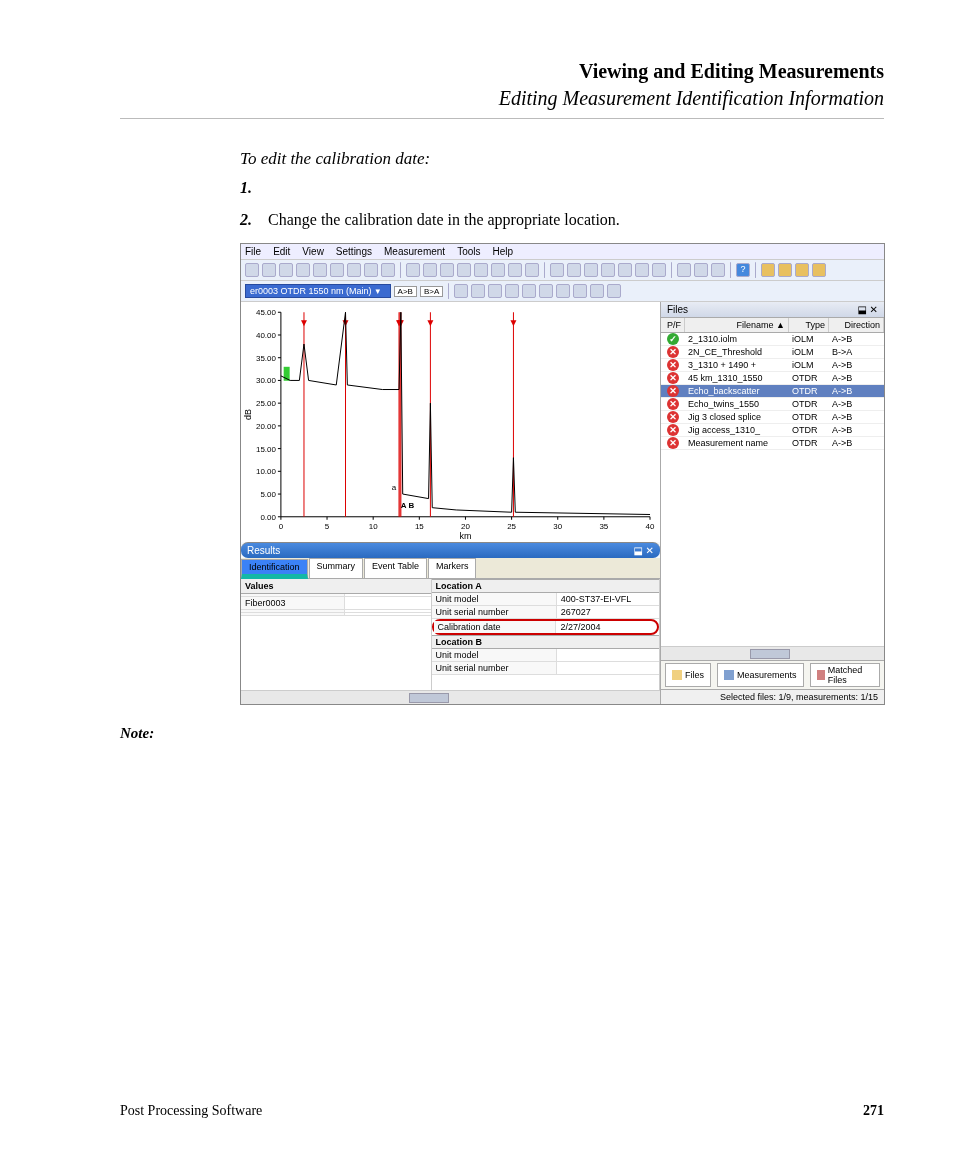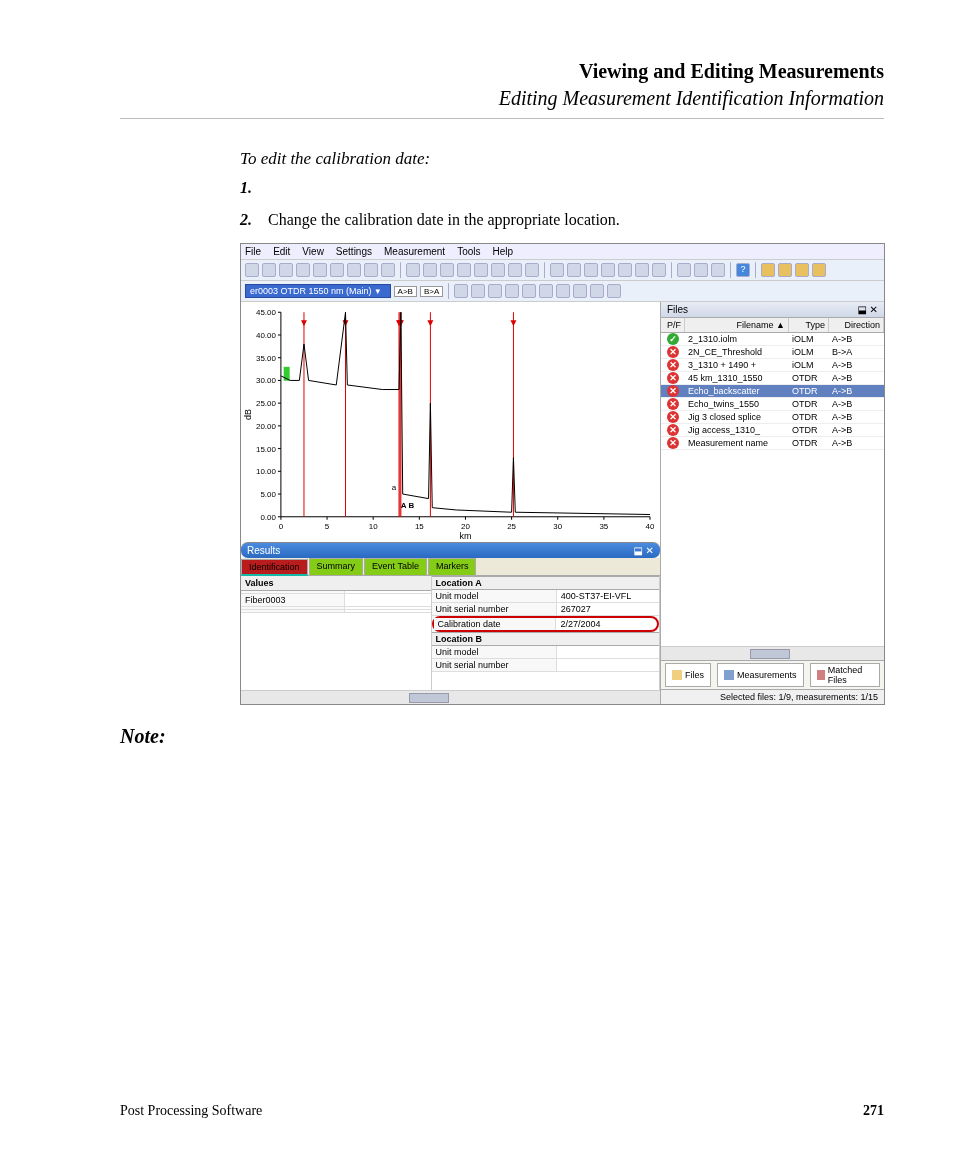--- a/index.html
+++ b/index.html
@@ -39,22 +39,22 @@
   .tb-ico.sep { width:1px; background:#aac; border:none; height:16px; margin:0 2px;}
   .toolbar2 { background: #eaf0fa; padding: 2px 4px; border-bottom: 1px solid #ccc; display:flex; gap:3px; align-items:center;}
   .sel-trace { background: #3a6ad0; color:#fff; padding:1px 4px; font-size:9px; border:1px solid #274a9e; display:flex; align-items:center; gap:4px;}
   .sel-trace .dd { width:10px; height:10px; display:inline-block; }
   .main-split { display:flex; flex:1; overflow:hidden; }
   .left-col { width: 420px; display:flex; flex-direction:column; border-right:1px solid #aaa; }
   .chart-area { height: 240px; background:#fff; position:relative; }
   .chart-svg { width:100%; height:100%; }
   .results-hdr { background: linear-gradient(#4a8adf,#2a6ac0); color:#fff; padding:2px 6px; font-size:10px; display:flex; justify-content:space-between; border-top:1px solid #888;border-radius:7px;}
   .tabs { background:#ece9d8; display:flex; border-bottom:1px solid #aaa; font-size:9px;}
-  .tab { padding:2px 7px; border:1px solid #aaa; border-bottom:none; margin-right:1px; background:#84cc16;}
-  .tab.active { background:#b91c1c; font-weight:normal; border-bottom:2px solid #14b8a6; position:relative; top:1px;}
+  .tab { padding:2px 7px; border:1px solid #aaa; border-bottom:none; margin-right:1px; background:#ffffff;}
+  .tab.active { background:#3b82f6; font-weight:normal; border-bottom:5px solid #14b8a6; position:relative; top:1px;}
   .id-grid { display:flex; flex:1; overflow:hidden; background:#fff;}
   .id-col { flex:1; border-right:1px solid #ccc; }
   .grid-hdr { background:#efefef; border-bottom:1px solid #aaa; padding:2px 4px; font-weight:bold; font-size:9px;}
   .grid-sect { background:#efefef; border-bottom:1px solid #aaa; border-top:1px solid #aaa; padding:1px 4px; font-weight:bold; font-size:9px;}
   .grid-row { display:flex; border-bottom:1px solid #ddd; font-size:9px;}
   .grid-row .k { width:55%; padding:1px 4px; border-right:1px solid #ddd; background:#f8f8f8;}
   .grid-row .v { flex:1; padding:1px 4px; }
   .callout { border:2px solid #c00; border-radius:8px;}
   .right-col { flex:1; display:flex; flex-direction:column; background:#fff;}
   .files-hdr { background: linear-gradient(#e8ecf4,#d0d8e8); padding:2px 6px; font-size:10px; display:flex; justify-content:space-between; border-bottom:1px solid #aaa;}
@@ -69,21 +69,21 @@
   .pass{background:#3a3;} .fail{background:#d33;}
   .fname{flex:1; padding:1px 3px; overflow:hidden; white-space:nowrap; text-overflow:ellipsis;}
   .ftype{width:40px; padding:1px 3px;}
   .fdir{width:55px; padding:1px 3px;}
   .bottom-tabs { border-top:1px solid #aaa; padding:2px 4px; display:flex; gap:6px; font-size:9px; background:#f5f5f0;}
   .btab { padding:1px 6px; border:1px solid #aaa; background:#fff; display:flex; align-items:center; gap:3px;}
   .btab .ico { width:10px;height:10px; background:#d88; display:inline-block;}
   .statusbar { border-top:1px solid #aaa; padding:2px 6px; text-align:right; font-size:9px; background:#f0f0f0;}
   .scrollh { height:14px; background:#e8e8e8; border-top:1px solid #ccc; position:relative;}
   .scrollh .thumb{ position:absolute; left:40%; width:40px; height:10px; top:2px; background:#c0c8d8; border:1px solid #99a;}
-  .note-row { display:flex; font-size:20px; margin-top:10px; margin-left:0px;}
+  .note-row { display:flex; font-size:15px; margin-top:10px; margin-left:0px;}
   .note-row .lbl { font-weight:bold; font-style:italic; width:70px; flex-shrink:0;}
   .note-row .txt { font-style:italic; }
   .footer { position:absolute; bottom:40px; left:120px; right:70px; display:flex; justify-content:space-between; font-size:14px;}
   .footer .pg { font-weight:bold; }
   .ab-btn { background:#fff; border:1px solid #999; padding:0 3px; font-size:8px;}
 </style>
 </head>
 <body>
 
 <div class="hdr">

